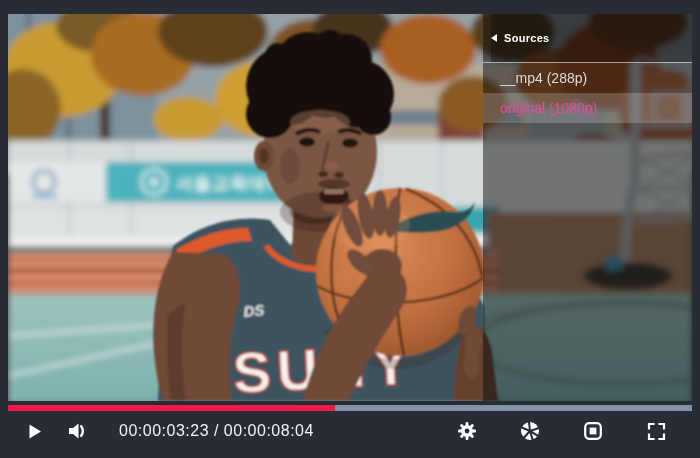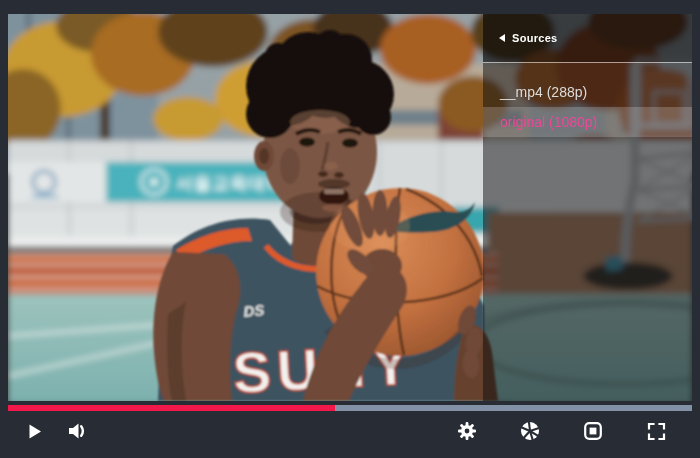--- a/index.html
+++ b/index.html
@@ -6,27 +6,27 @@
   *{box-sizing:border-box;font-family:"Liberation Sans",sans-serif;}
   .stage{position:relative;width:700px;height:458px;background:#272c35;overflow:hidden;}
 
   
   .video-area{position:absolute;left:8px;top:14px;width:684px;height:387px;overflow:hidden;background:#444;}
   .video-area svg{display:block;}
 
   
   .sources-panel{position:absolute;left:483px;top:14px;width:209px;height:387px;
     background:rgba(12,12,14,0.50);color:#fff;}
-  .sources-header{height:48px;display:flex;align-items:center;gap:7px;padding:0 16px;
-    background:rgba(0,0,0,0.30);cursor:pointer;}
+  .sources-header{height:48px;display:flex;align-items:center;gap:7px;padding:0 0;
+    background:rgba(0,0,0,0.30);cursor:pointer;margin-left:8px;}
   .back-arrow{width:0;height:0;border-top:4px solid transparent;border-bottom:4px solid transparent;
     border-right:6px solid #fff;}
   .sources-title{font-size:11px;font-weight:bold;letter-spacing:.3px;}
   .sources-sep{height:1px;background:rgba(255,255,255,0.55);}
-  .sources-items{padding-top:14px;}
+  .sources-items{}
   .source-item{padding:7px 17px;font-size:14px;color:#dcdcdc;cursor:pointer;}
   .source-item.selected{background:rgba(255,255,255,0.20);color:#ec4899;}
 
   
   .control-bar{position:absolute;left:0;top:401px;width:700px;height:57px;background:#272c35;}
   .progress{position:absolute;left:8px;top:4px;width:684px;height:6px;background:#8291a6;cursor:pointer;}
   .progress-played{height:100%;background:#f2184a;}
   .controls-row{position:absolute;left:0;top:10px;width:700px;height:40px;
     display:flex;align-items:center;}
   .ctl-btn{background:none;border:none;padding:0;margin:0;width:40px;height:36px;
@@ -260,20 +260,21 @@
         <svg width="19" height="19" viewBox="0 0 19 19">
           <path d="M4.5,2.5 L16,9.5 L4.5,16.5 Z" fill="#fff"></path>
         </svg>
       </button>
       <button class="ctl-btn" style="margin-left:3px">
         <svg width="22" height="20" viewBox="0 0 22 20">
           <path d="M3,7 L7,7 L12.5,2.5 L12.5,17.5 L7,13 L3,13 Z" fill="#fff"></path>
           <path d="M15.2,5.2 Q18.6,10 15.2,14.8" stroke="#fff" stroke-width="2.4" fill="none" stroke-linecap="round"></path>
         </svg>
       </button>
+      <span class="time-display">00:00:03:23 / 00:00:08:04</span>
       <span class="spacer"></span>
       <div class="right-btns">
         <button class="ctl-btn">
           <svg width="20" height="20" viewBox="0 0 20 20">
             <g fill="#fff">
               <rect x="8.6" y="1" width="2.8" height="5" rx="1"></rect>
               <rect x="8.6" y="14" width="2.8" height="5" rx="1"></rect>
               <rect x="8.6" y="1" width="2.8" height="5" rx="1" transform="rotate(45 10 10)"></rect>
               <rect x="8.6" y="14" width="2.8" height="5" rx="1" transform="rotate(45 10 10)"></rect>
               <rect x="8.6" y="1" width="2.8" height="5" rx="1" transform="rotate(90 10 10)"></rect>

